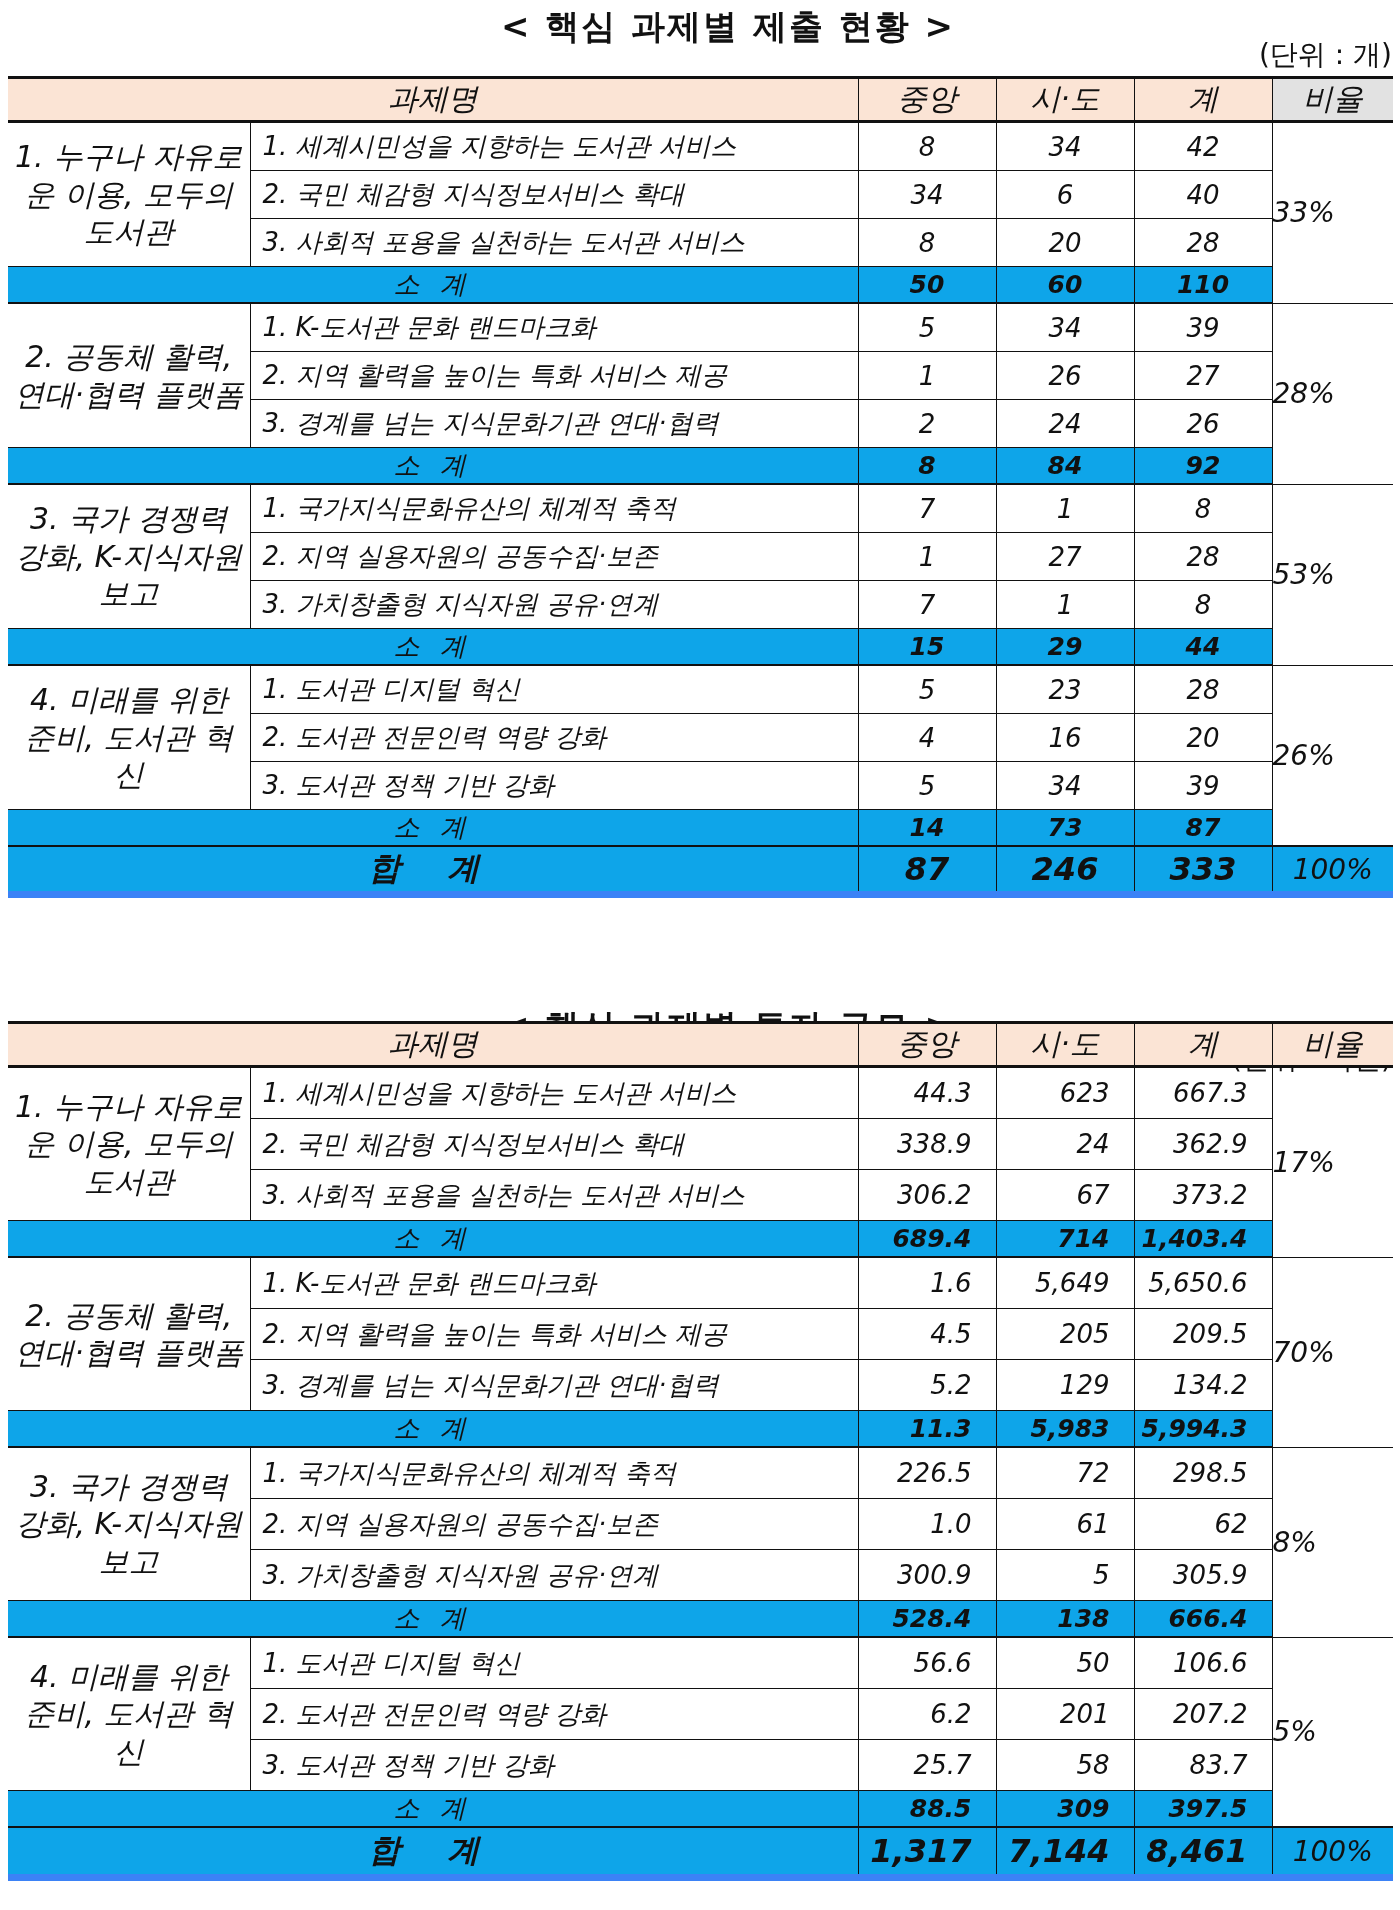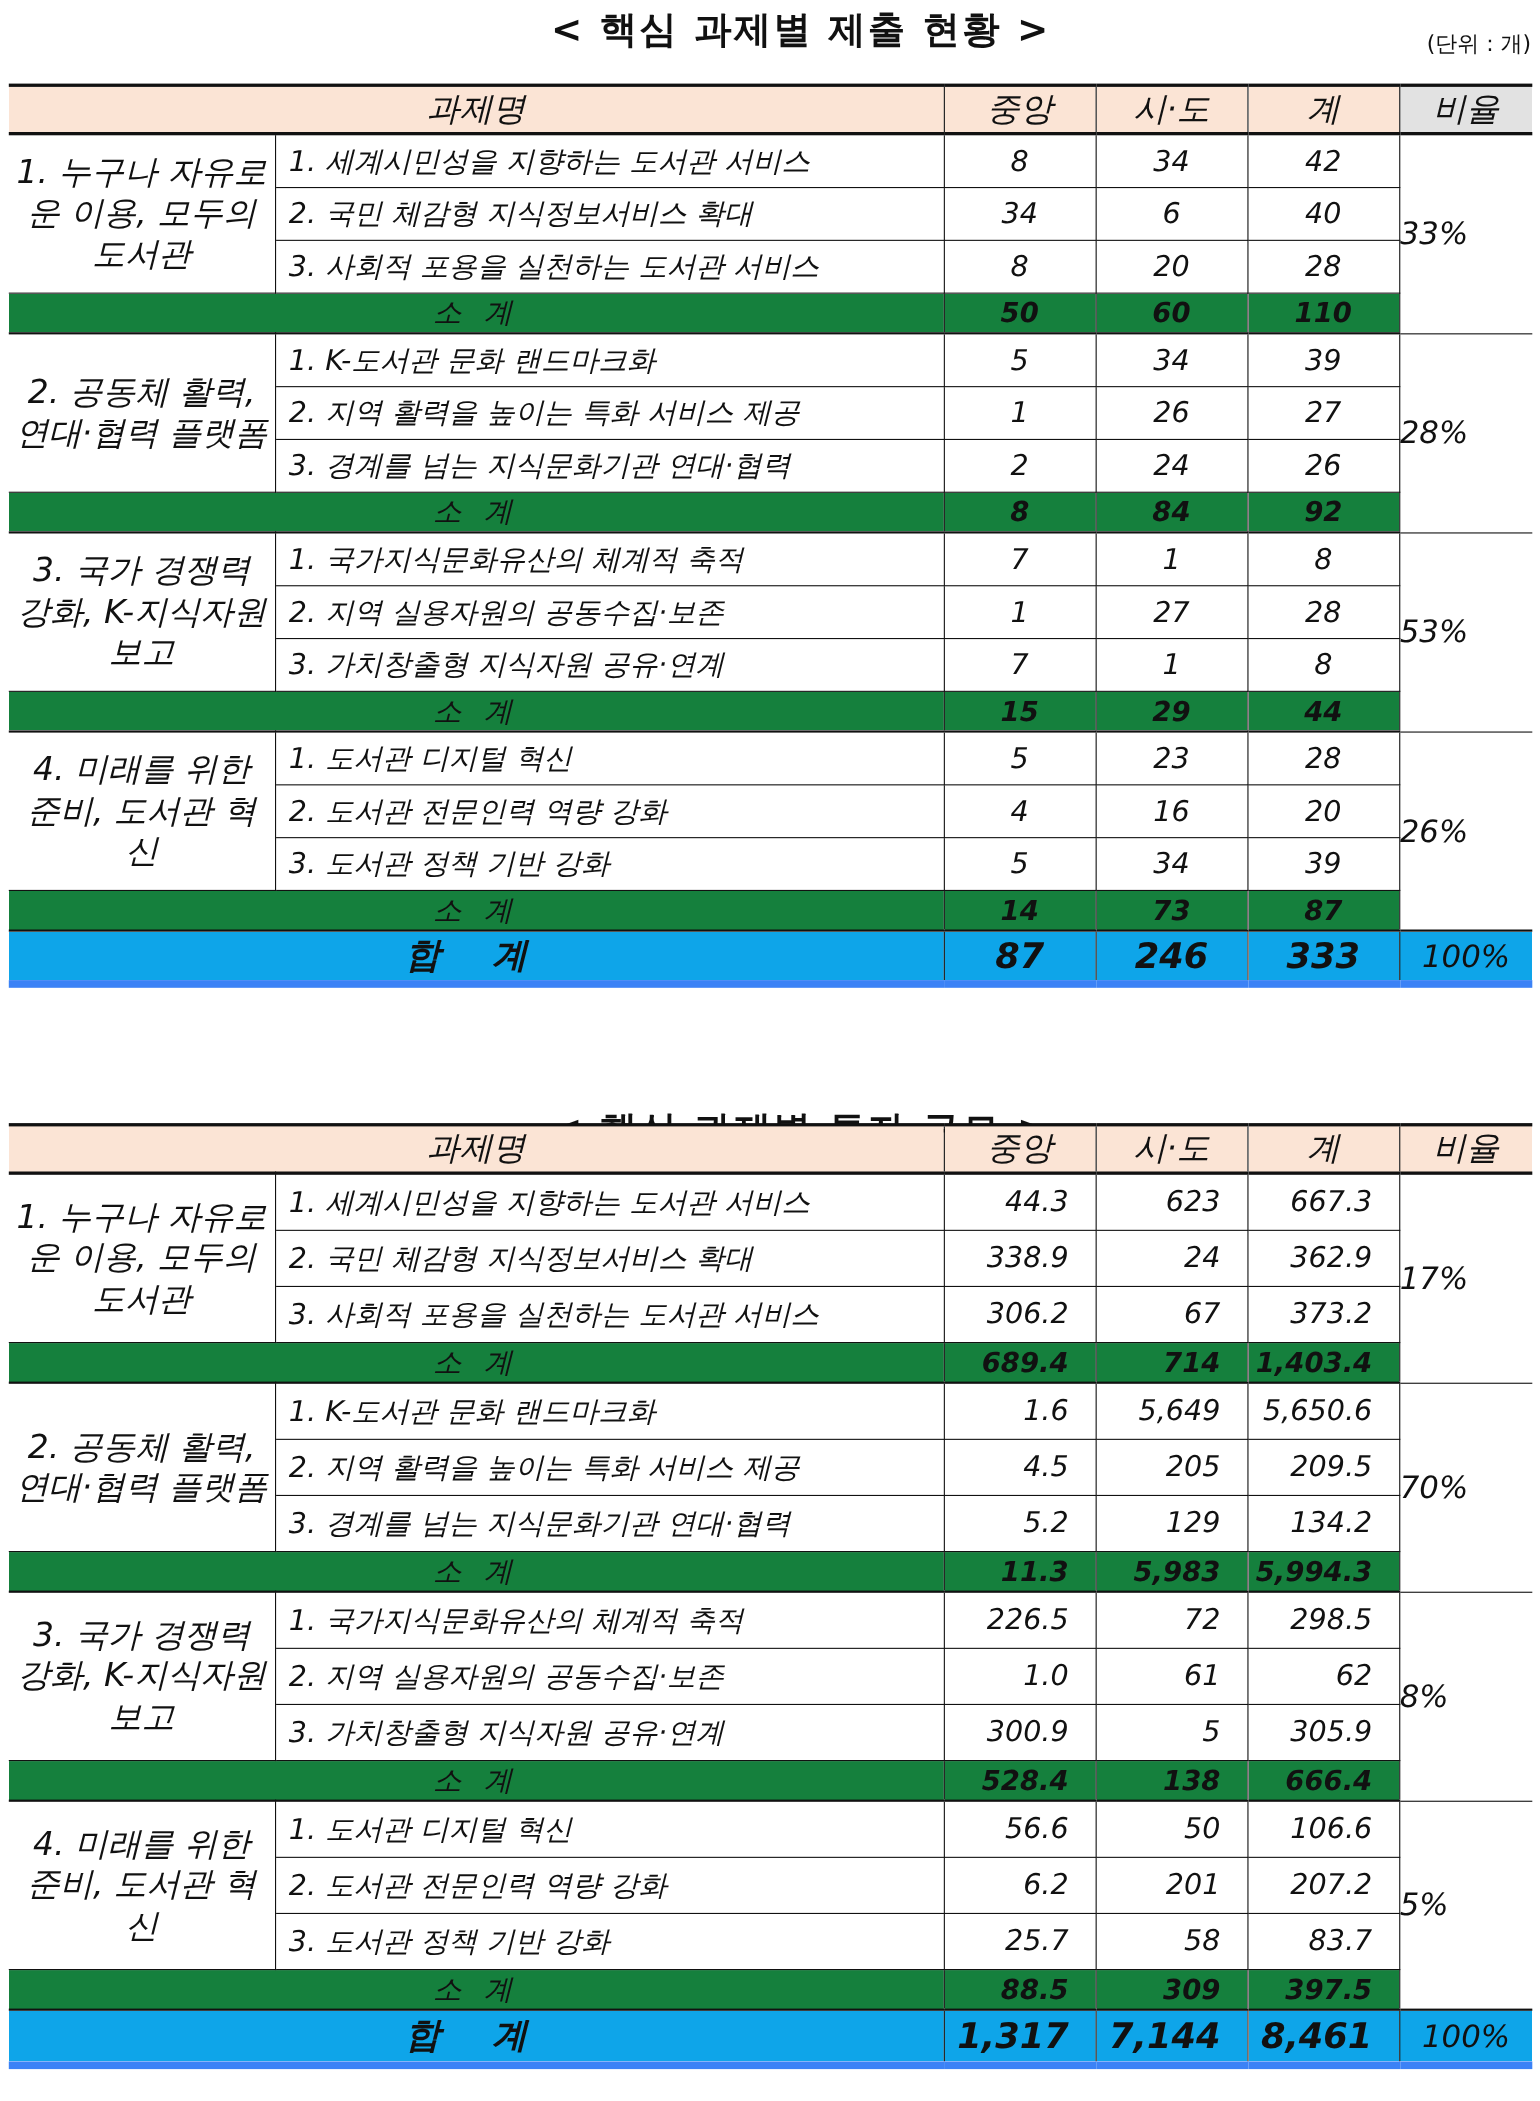--- a/index.html
+++ b/index.html
@@ -1,32 +1,32 @@
 <!DOCTYPE html>
 <html><head>
 <meta charset="utf-8">
 <style>
   html, body { margin: 0; padding: 0; background: #ffffff; }
   body { width: 1400px; height: 1910px; position: relative; overflow: hidden;
          font-family: "DejaVu Sans", "Liberation Sans", sans-serif; color: #111; }
   .title { position: absolute; left: 0; width: 1400px; text-align: center;
            font-size: 34px; font-weight: bold; letter-spacing: 2px; padding-left: 28px; }
-  .unit { position: absolute; right: 8px; font-size: 20px; }
+  .unit { position: absolute; right: 8px; font-size: 28px; margin-top: 10px; }
   table { position: absolute; left: 8px; width: 1385px; border-collapse: collapse;
           table-layout: fixed; font-size: 26px; font-style: italic; }
   td, th { border: 1.5px solid #111; padding: 0; overflow: hidden; white-space: nowrap; }
   th { font-weight: normal; background: #fbe4d5; font-size: 30px; }
   th.gray { background: #e2e2e2; }
   tr.head th { border-top: 3px solid #111; border-bottom: 3px solid #111; }
   td.cat { text-align: center; white-space: normal; line-height: 1.25; font-size: 30px; padding: 0 4px; border-left: none; }
   td.task { text-align: left; padding-left: 12px; }
   td.num { text-align: center; }
   table.t2 td.num { text-align: right; padding-right: 24px; }
   td.ratio { font-size: 28px; border-right: none; border-bottom: 1.5px solid #111; }
-  tr.sub td { background: #15803d; font-weight: bold; font-size: 25px; border-bottom: 2px solid #111; }
+  tr.sub td { background: #0ea5e9; font-weight: bold; font-size: 25px; border-bottom: 2px solid #111; }
   tr.sub td.sublabel { font-weight: normal; text-align: center; letter-spacing: 6px; font-size: 26px; border-left: none; }
   tr.total td { background: #0ea5e9; font-weight: bold; font-size: 32px; border-top: 2.5px solid #111; border-bottom: 7px solid #3b82f6; }
   tr.total td.totlabel { text-align: center; letter-spacing: 18px; border-left: none; }
   tr.total td.totratio { font-weight: normal; font-size: 28px; text-align: center; border-right: none; }
   table.t1 tr.data td { height: 47px; }
   table.t1 tr.sub td { height: 34px; }
   table.t2 tr.data td { height: 50px; }
   table.t2 tr.sub td { height: 34px; }
   tr.head th { height: 38px; }
   tr.head th:first-child { border-left: none; }

